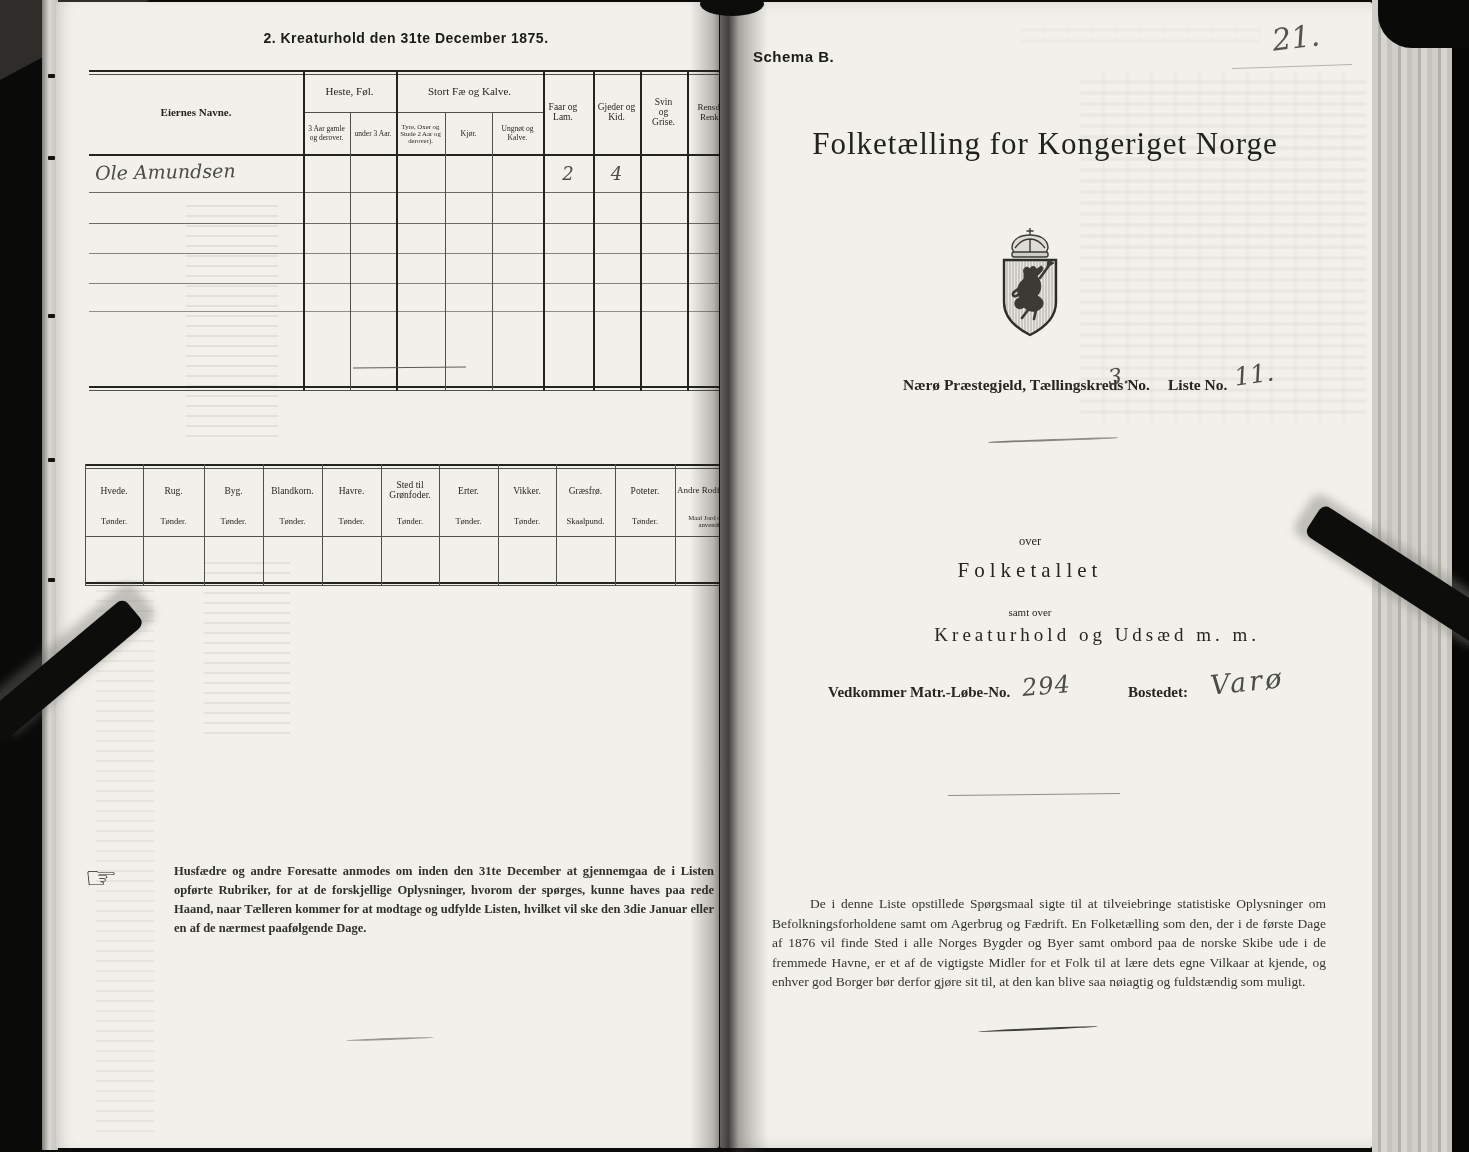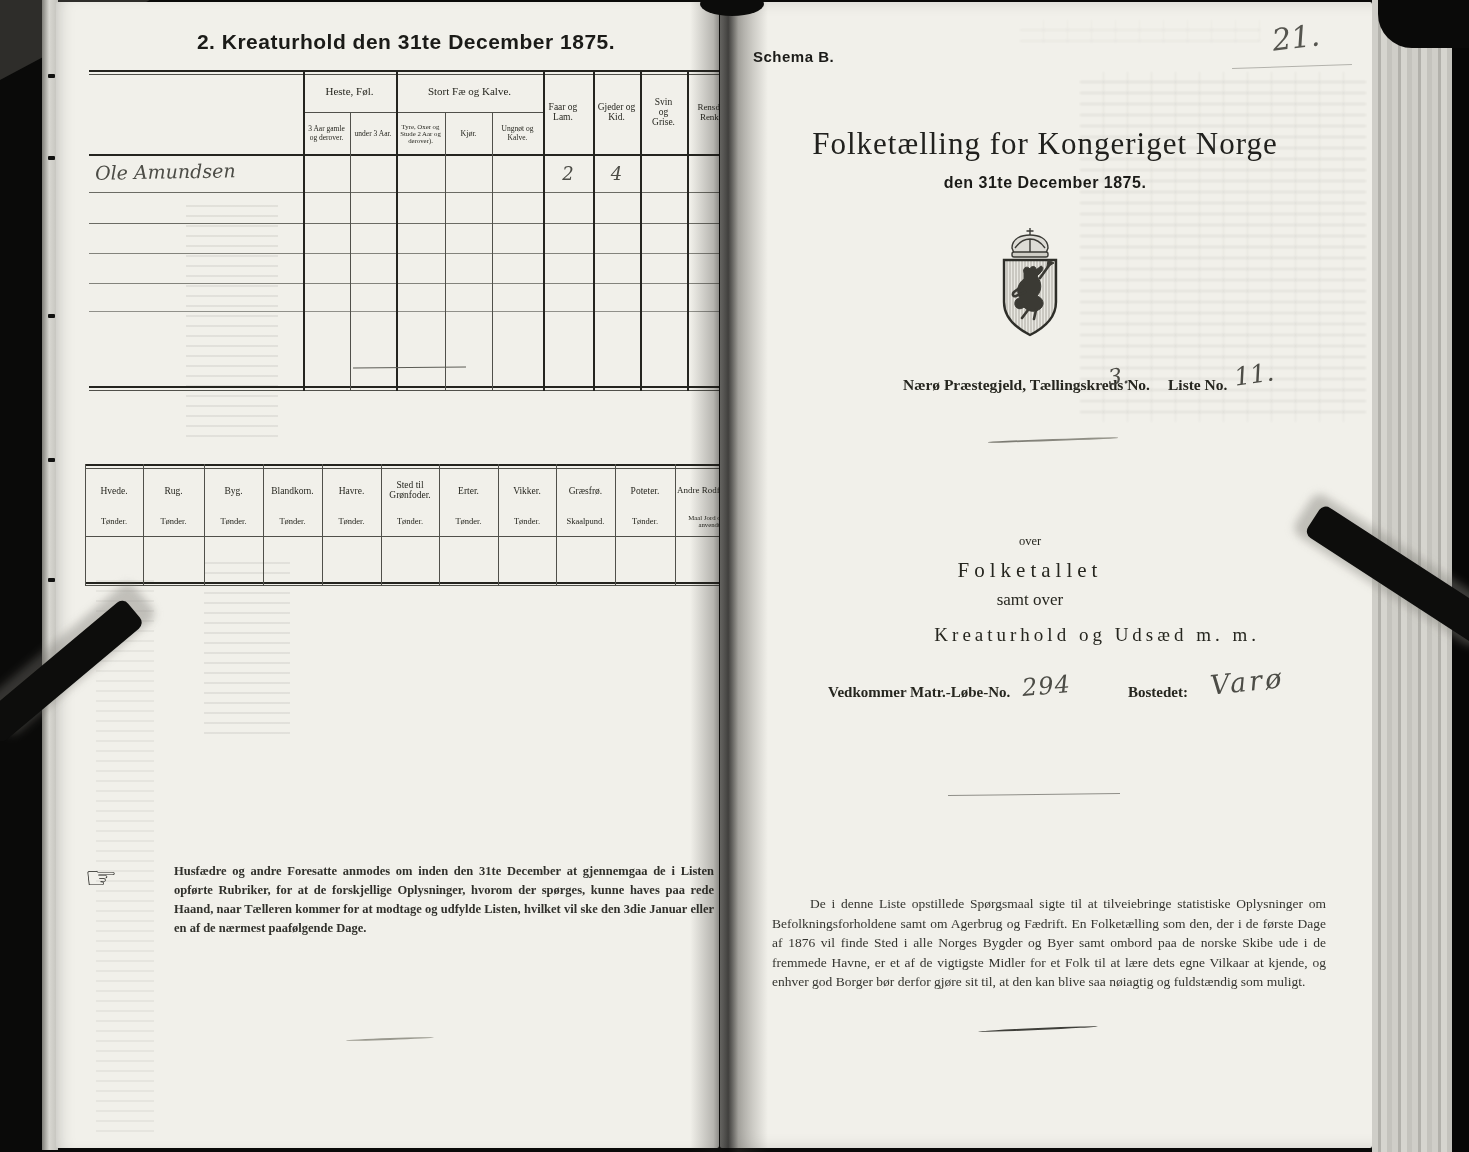--- a/index.html
+++ b/index.html
@@ -50,21 +50,21 @@
 
   <div class="abs corner-tl"></div>
   <div class="abs stack-left"></div>
 
   <div id="page-left" class="abs page">
 
     <div class="abs bleed" style="left:130px;top:195px;width:92px;height:240px;"></div>
     <div class="abs bleed" style="left:40px;top:570px;width:58px;height:560px;opacity:.35;"></div>
     <div class="abs bleed" style="left:148px;top:552px;width:86px;height:180px;"></div>
 
-    <div class="abs sans-b" style="left:120px;top:28px;width:460px;text-align:center;font-size:21px;letter-spacing:.5px;">2.   Kreaturhold den 31te December 1875.</div>
+    <div class="abs sans-b" style="left:120px;top:28px;width:460px;text-align:center;font-size:14px;letter-spacing:.5px;">2.   Kreaturhold den 31te December 1875.</div>
 
     <div class="abs" style="left:33px;top:68px;width:630px;height:322px;">
 
       <div class="abs thick" style="left:0;top:0;width:630px;height:2px;"></div>
       <div class="abs gridline" style="left:0;top:4px;width:630px;height:1px;"></div>
       <div class="abs gridline" style="left:214px;top:42px;width:240px;height:1px;"></div>
       <div class="abs thick" style="left:0;top:84px;width:630px;height:2px;"></div>
       <div class="abs" style="left:0;top:122px;width:630px;height:1px;background:#6b6b64;"></div>
       <div class="abs" style="left:0;top:153px;width:630px;height:1px;background:#6b6b64;"></div>
       <div class="abs" style="left:0;top:183px;width:630px;height:1px;background:#83837c;"></div>
@@ -76,20 +76,21 @@
       <div class="abs thick" style="left:214px;top:0;width:2px;height:321px;"></div>
       <div class="abs gridline" style="left:261px;top:42px;width:1px;height:279px;"></div>
       <div class="abs thick" style="left:307px;top:0;width:2px;height:321px;"></div>
       <div class="abs gridline" style="left:356px;top:42px;width:1px;height:279px;"></div>
       <div class="abs gridline" style="left:403px;top:42px;width:1px;height:279px;"></div>
       <div class="abs thick" style="left:454px;top:0;width:2px;height:321px;"></div>
       <div class="abs thick" style="left:504px;top:0;width:2px;height:321px;"></div>
       <div class="abs thick" style="left:551px;top:0;width:2px;height:321px;"></div>
       <div class="abs thick" style="left:598px;top:0;width:2px;height:321px;"></div>
 
+      <div class="abs cell serif" style="left:0;top:0;width:214px;height:84px;font-size:11px;font-weight:bold;">Eiernes Navne.</div>
       <div class="abs cell serif" style="left:214px;top:0;width:93px;height:42px;font-size:11px;">Heste, Føl.</div>
       <div class="abs cell serif" style="left:214px;top:42px;width:47px;height:42px;font-size:7.5px;padding:1px;">3 Aar gamle og derover.</div>
       <div class="abs cell serif" style="left:261px;top:42px;width:46px;height:42px;font-size:7.5px;padding:1px;">under 3 Aar.</div>
       <div class="abs cell serif" style="left:307px;top:0;width:147px;height:42px;font-size:11px;">Stort Fæ og Kalve.</div>
       <div class="abs cell serif" style="left:307px;top:42px;width:49px;height:42px;font-size:6.8px;padding:1px;">Tyre, Oxer og Stude 2 Aar og derover).</div>
       <div class="abs cell serif" style="left:356px;top:42px;width:47px;height:42px;font-size:8px;">Kjør.</div>
       <div class="abs cell serif" style="left:403px;top:42px;width:51px;height:42px;font-size:7.5px;padding:1px;">Ungnøt og Kalve.</div>
       <div class="abs cell serif" style="left:454px;top:0;width:40px;height:84px;font-size:9.5px;padding:2px;">Faar og Lam.</div>
       <div class="abs cell serif" style="left:504px;top:0;width:47px;height:84px;font-size:9.5px;padding:2px;">Gjeder og Kid.</div>
       <div class="abs cell serif" style="left:551px;top:0;width:47px;height:84px;font-size:9.5px;padding:10px;">Svin og Grise.</div>
@@ -155,21 +156,20 @@
 
     <div class="abs bleed2" style="left:360px;top:70px;width:286px;height:350px;"></div>
     <div class="abs bleed2" style="left:300px;top:18px;width:240px;height:22px;opacity:.45;"></div>
 
     <div class="abs sans-b" style="left:33px;top:46px;font-size:15px;letter-spacing:.5px;">Schema B.</div>
 
     <div class="abs hw" style="left:552px;top:18px;font-size:30px;transform:rotate(-7deg);color:#55554f;">21.</div>
     <div class="abs" style="left:512px;top:64px;width:120px;height:1px;background:#b3b2ac;transform:rotate(-2deg);"></div>
 
     <div class="abs serif" style="left:55px;top:124px;width:540px;text-align:center;font-size:31px;letter-spacing:1px;color:#21211e;">Folketælling for Kongeriget Norge</div>
-    <div class="abs sans-b" style="left:55px;top:172px;width:540px;text-align:center;font-size:16px;letter-spacing:.5px;">den 31te December 1875.</div>
 
     <svg class="abs" style="left:268px;top:224px;" width="84" height="116" viewBox="0 0 84 116">
       <defs>
         <pattern id="hatch" width="3" height="4" patternUnits="userSpaceOnUse">
           <rect width="3" height="4" fill="#e9e8e2"></rect>
           <line x1="1" y1="0" x2="1" y2="4" stroke="#8e8d83" stroke-width="0.7"></line>
         </pattern>
       </defs>
 
       <g stroke="#3a3a35" fill="#dddcd6" stroke-width="1.4">
@@ -190,21 +190,21 @@
     </svg>
 
     <div class="abs serif" style="left:183px;top:374px;font-size:15.5px;font-weight:bold;">Nærø Præstegjeld,  Tællingskreds No.</div>
     <div class="abs hw" style="left:388px;top:362px;font-size:22px;transform:rotate(-6deg);">3.</div>
     <div class="abs serif" style="left:448px;top:374px;font-size:15.5px;font-weight:bold;">Liste No.</div>
     <div class="abs hw" style="left:514px;top:358px;font-size:25px;transform:rotate(-8deg);">11.</div>
     <div class="abs" style="left:268px;top:437px;width:130px;height:1.5px;background:linear-gradient(90deg,#77766e,#99988e);transform:rotate(-2deg);border-radius:50%;"></div>
 
     <div class="abs serif" style="left:100px;top:532px;width:420px;text-align:center;font-size:12.5px;">over</div>
     <div class="abs serif" style="left:100px;top:556px;width:420px;text-align:center;font-size:21px;letter-spacing:5px;">Folketallet</div>
-    <div class="abs serif" style="left:100px;top:588px;width:420px;text-align:center;font-size:17px;">samt over</div>
+    <div class="abs serif" style="left:100px;top:604px;width:420px;text-align:center;font-size:11px;">samt over</div>
     <div class="abs serif" style="left:80px;top:622px;width:460px;text-align:right;font-size:19px;letter-spacing:4px;">Kreaturhold og Udsæd m. m.</div>
 
     <div class="abs serif" style="left:108px;top:682px;font-size:15px;font-weight:bold;">Vedkommer Matr.-Løbe-No.</div>
     <div class="abs hw" style="left:302px;top:670px;font-size:24px;transform:rotate(-5deg);letter-spacing:1px;">294</div>
     <div class="abs serif" style="left:408px;top:682px;font-size:15px;font-weight:bold;">Bostedet:</div>
     <div class="abs hw" style="left:490px;top:664px;font-size:27px;transform:rotate(-6deg);letter-spacing:3px;">Varø</div>
 
     <div class="abs" style="left:228px;top:792px;width:172px;height:1px;background:#8f8e88;transform:rotate(-.6deg);"></div>
 
     <div class="abs serif" style="left:52px;top:892px;width:554px;font-size:13.5px;line-height:19.5px;text-align:justify;text-indent:38px;color:#34342f;">De i denne Liste opstillede Spørgsmaal sigte til at tilveiebringe statistiske Oplysninger om Befolkningsforholdene samt om Agerbrug og Fædrift.   En Folketælling som den, der i de første Dage af 1876 vil finde Sted i alle Norges Bygder og Byer samt ombord paa de norske Skibe ude i de fremmede Havne, er et af de vigtigste Midler for et Folk til at lære dets egne Vilkaar at kjende, og enhver god Borger bør derfor gjøre sit til, at den kan blive saa nøiagtig og fuldstændig som muligt.</div>

